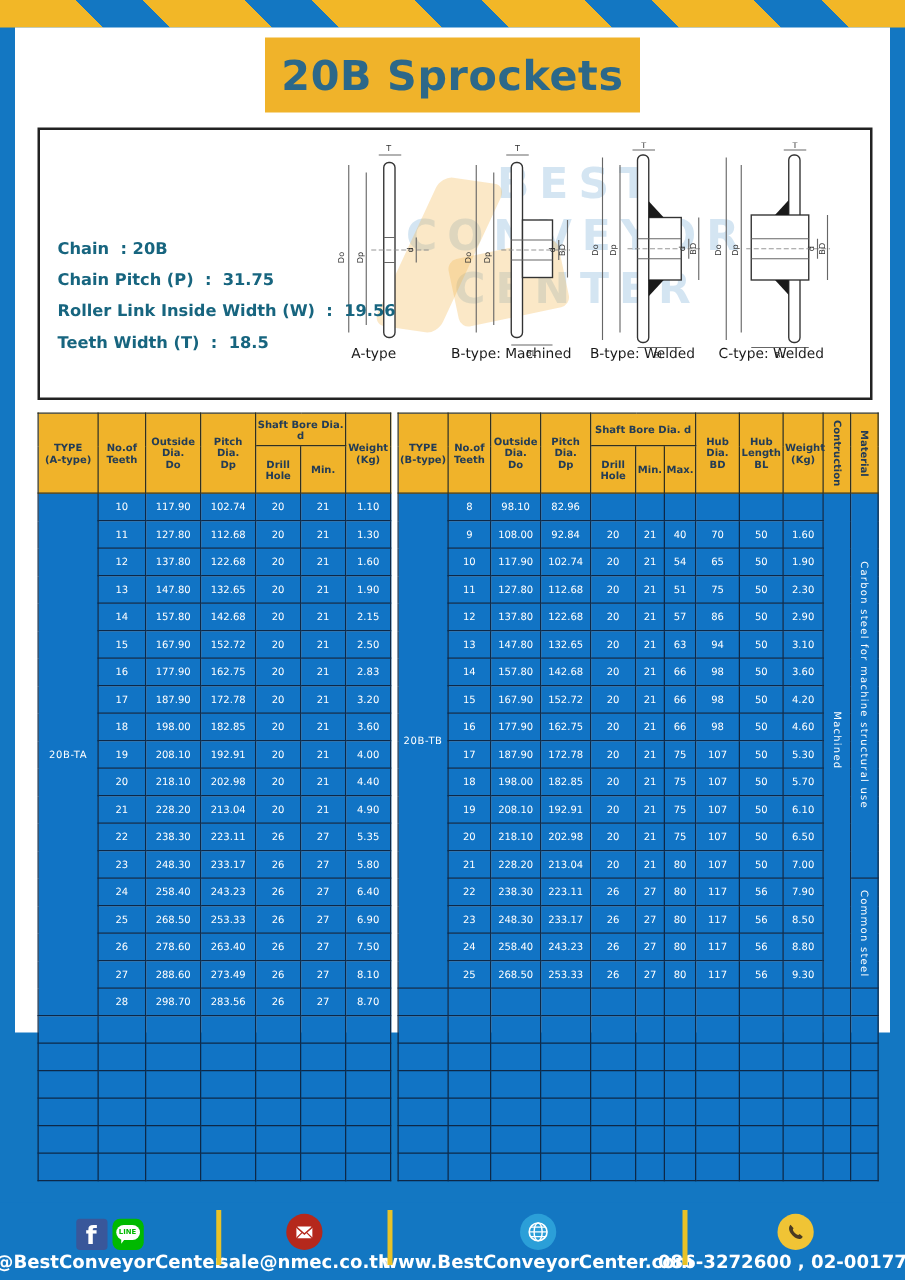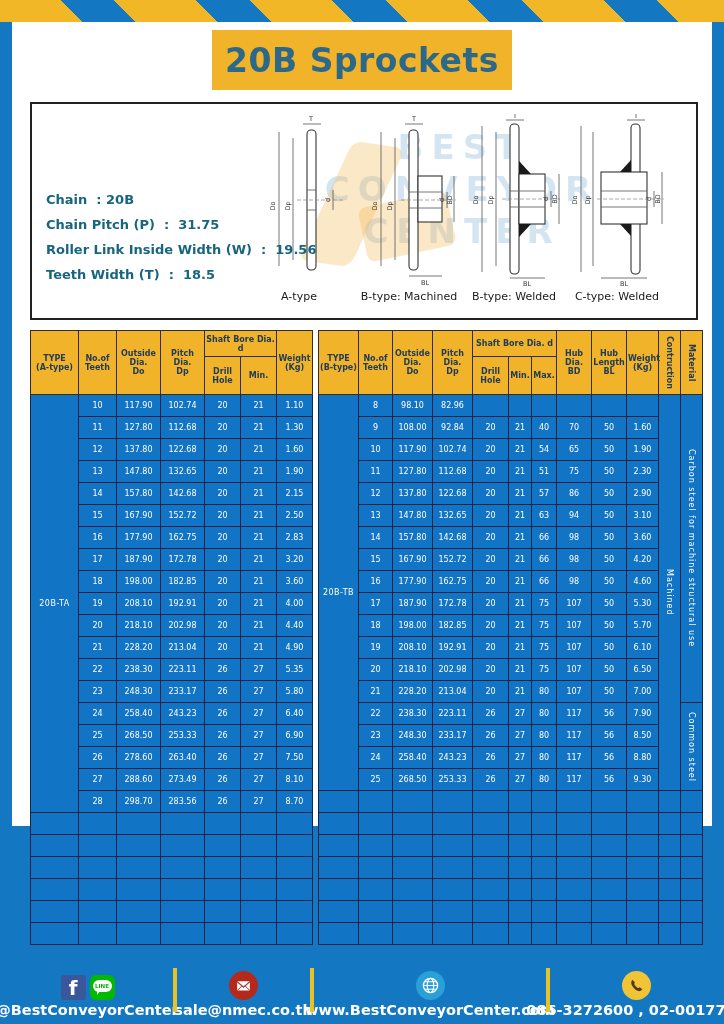--- a/index.html
+++ b/index.html
@@ -19,21 +19,21 @@
         border:2px solid #222;overflow:hidden;}
   .watermark{position:absolute;left:250px;top:22px;width:360px;text-align:center;z-index:0;
         font-weight:bold;font-size:34px;line-height:42px;letter-spacing:8px;
         color:rgba(160,198,226,.45);white-space:pre-line;}
   .wm-orange{position:absolute;z-index:0;background:rgba(243,185,80,.32);}
   .wm-o1{left:292px;top:40px;width:55px;height:120px;transform:skewX(-18deg) rotate(8deg);border-radius:10px;}
   .wm-o2{left:330px;top:95px;width:90px;height:55px;transform:rotate(-12deg);border-radius:8px;}
   .spec-panel{position:absolute;left:14px;top:60px;z-index:2;margin-top:23px;}
   .spec-line{font-size:13px;font-weight:bold;color:#17657f;line-height:25px;white-space:pre;}
   .figure{position:absolute;top:10px;width:100px;height:172px;z-index:1;}
-  .fig-caption{position:absolute;top:186px;width:110px;text-align:center;font-size:11px;color:#1a1a1a;z-index:1;}
+  .fig-caption{position:absolute;top:172px;width:110px;text-align:center;font-size:11px;color:#1a1a1a;z-index:1;}
   .figure line,.figure path.dim{stroke:#666;stroke-width:.9;}
   .figure rect,.figure path.part{fill:#fff;stroke:#333;stroke-width:1.1;}
   .figure text{fill:#333;font-size:6.5px;font-family:"DejaVu Sans",sans-serif;}
   .figure .cl{stroke:#888;stroke-width:.7;stroke-dasharray:4 2;}
   .figure polygon{fill:#1a1a1a;}
 
   
   table.spec{border-collapse:collapse;table-layout:fixed;position:absolute;top:308px;}
   table.spec th{background:#f0b32a;color:#233c55;font-weight:bold;font-size:8px;
         border:1.5px solid #30301f;white-space:pre-line;padding:0 1px;text-align:center;vertical-align:middle;}

